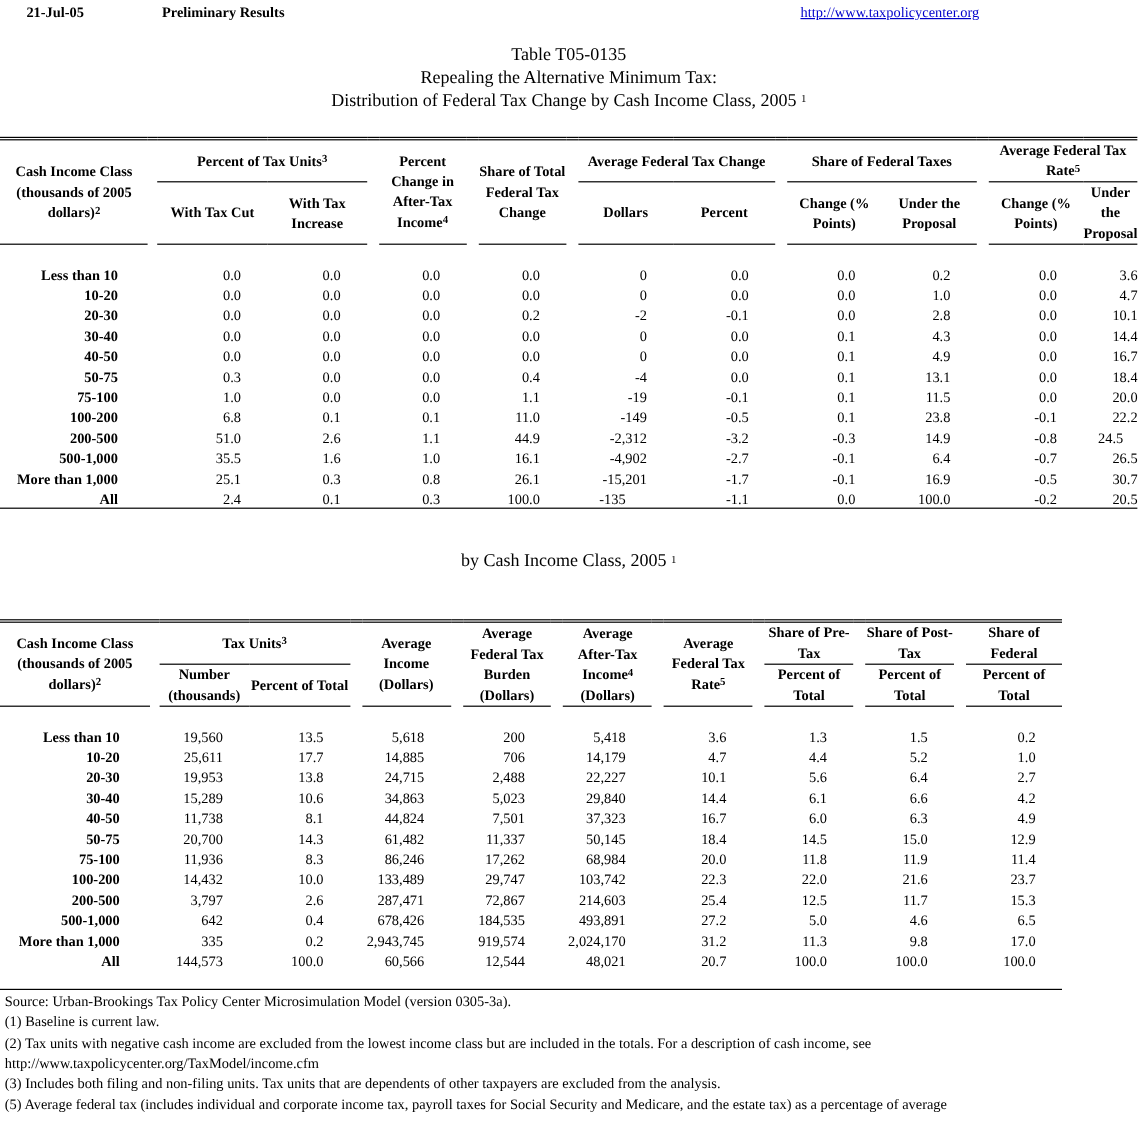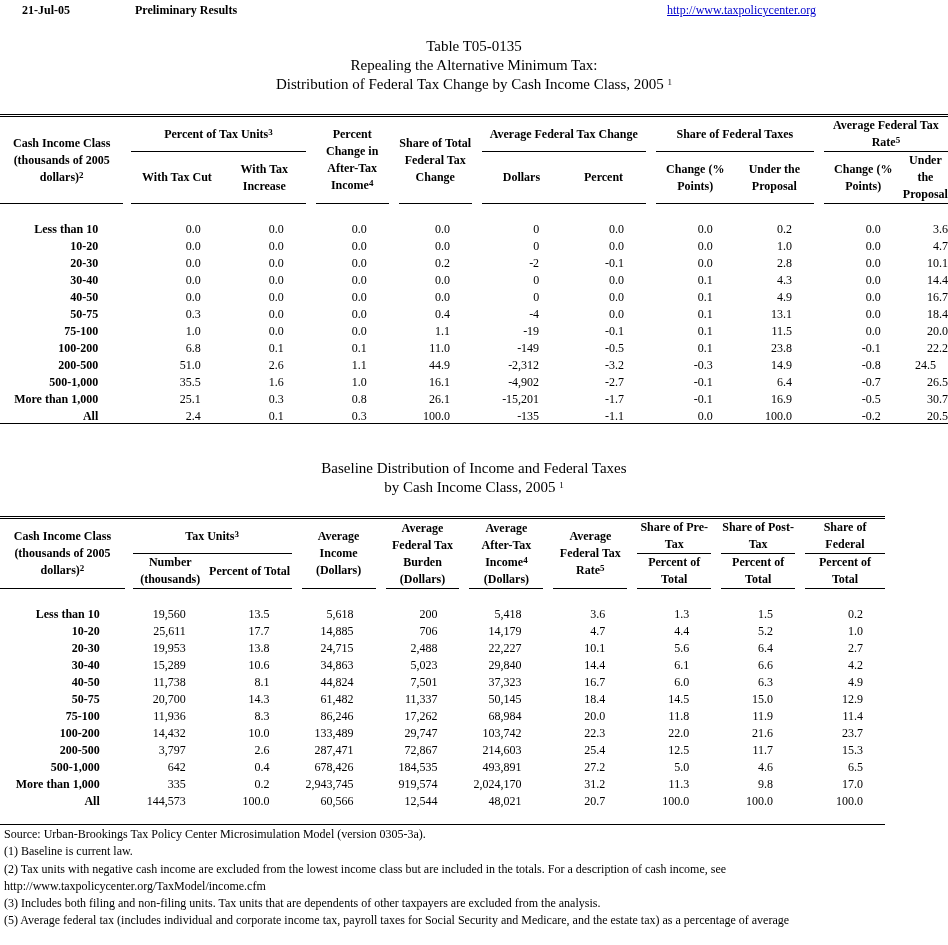--- a/index.html
+++ b/index.html
@@ -306,36 +306,35 @@
         <tr>
           <td class="lbl" style="padding-right: 25px;">All</td>
           <td></td>
           <td class="num" style="padding-right: 22px;">2.4</td>
           <td class="num" style="padding-right: 22px;">0.1</td>
           <td></td>
           <td class="num" style="padding-right: 22px;">0.3</td>
           <td></td>
           <td class="num" style="padding-right: 22px;">100.0</td>
           <td></td>
-          <td class="num" style="padding-right: 22px;">-135</td>
+          <td class="num" style="padding-right: 22px; text-align: center;">-135</td>
           <td class="num" style="padding-right: 22px;">-1.1</td>
           <td></td>
           <td class="num" style="padding-right: 22px;">0.0</td>
           <td class="num" style="padding-right: 22px;">100.0</td>
           <td></td>
           <td class="num" style="padding-right: 22px;">-0.2</td>
           <td class="num" style="padding-right: 0px;">20.5</td>
         </tr>
       </tbody>
   </table>
 
   <hr class="line" style="left:0;top:423px;width:948px;">
 
   <div class="title" style="top:459px;">
-    <div>Baseline Distribution of Income and Federal Taxes</div>
     <div><span>by Cash Income Class, 2005</span> <sup>1</sup></div>
   </div>
 
   <table id="t2" style="left:0;top:516px;width:885px;">
     <colgroup>
       <col style="width:125px">
         <col style="width:8px">
         <col style="width:75px">
         <col style="width:84px">
         <col style="width:10px">

